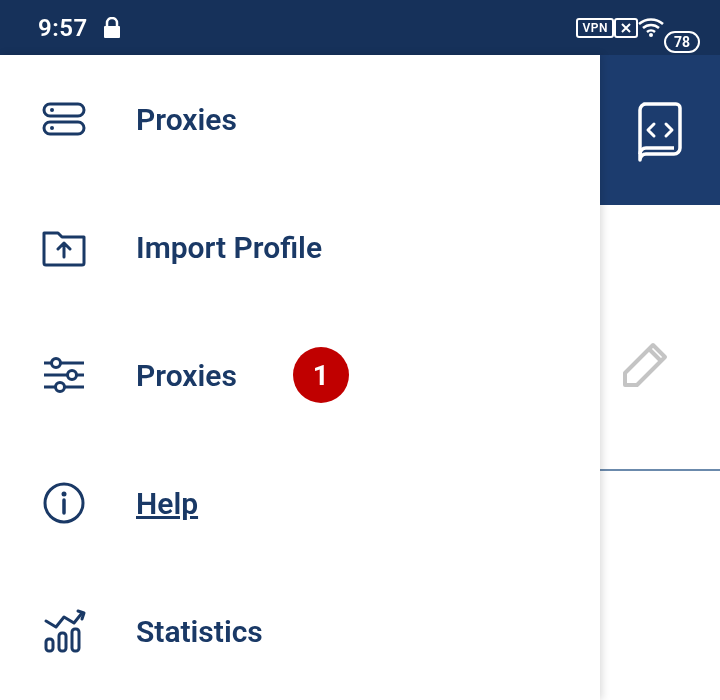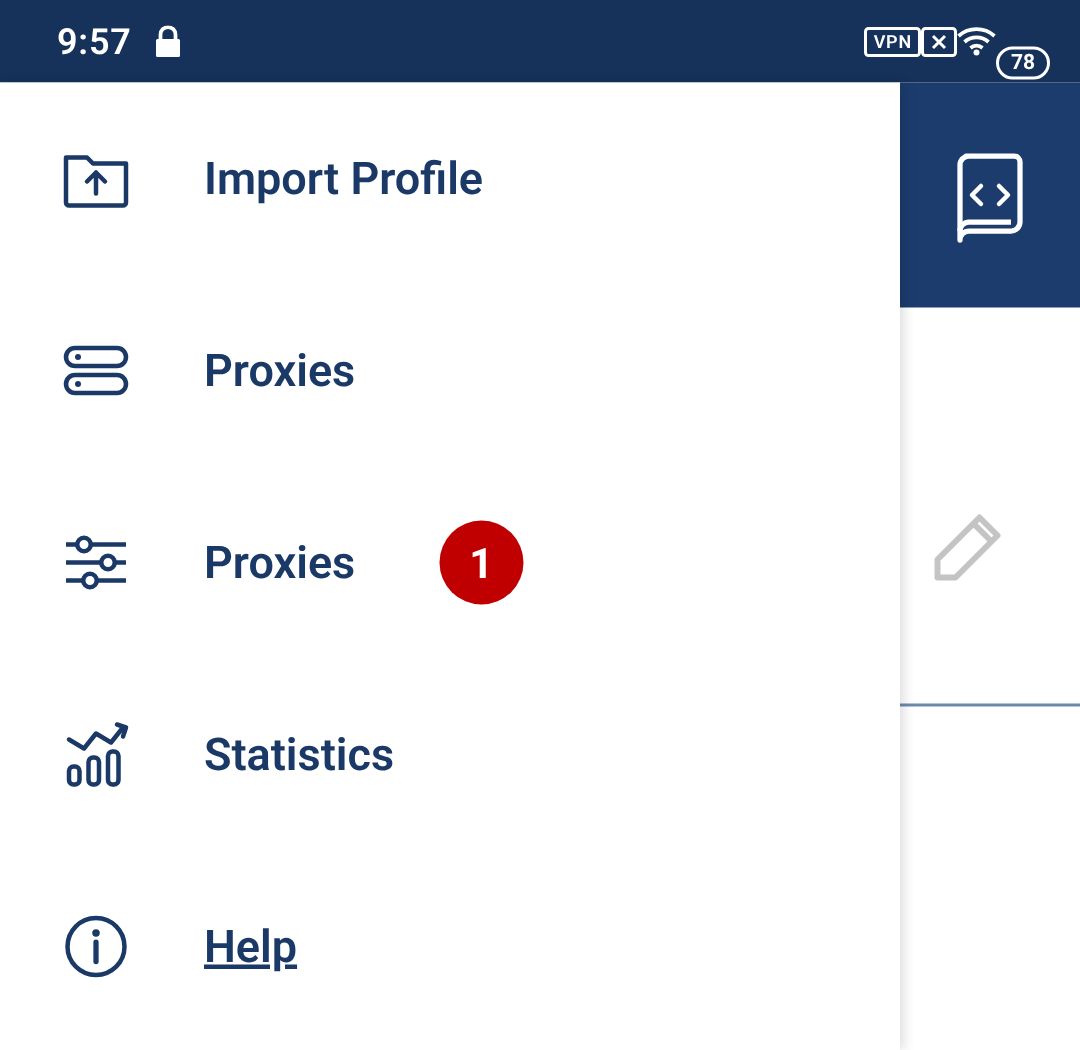--- a/index.html
+++ b/index.html
@@ -104,74 +104,74 @@
       <path d="M30 10l12 12" stroke="#c4c4c4" stroke-width="4"></path>
     </svg>
   </div>
 
   <div class="divider"></div>
 
   <div class="drawer">
 
     <div class="menu-item">
       <span class="menu-icon">
-        <svg width="44" height="40" viewBox="0 0 44 40" fill="none">
-          <path d="M2 6h14l4 4h22v26a2 2 0 0 1-2 2H4a2 2 0 0 1-2-2V6z" stroke="#1a3966" stroke-width="3" fill="none" stroke-linejoin="round"></path>
-          <path d="M22 30V16M22 16l-6 6M22 16l6 6" stroke="#1a3966" stroke-width="3" fill="none" stroke-linecap="round" stroke-linejoin="round"></path>
-        </svg>
-      </span>
-      <span class="menu-label">Import Profile</span>
-    </div>
-
-    <div class="menu-item">
-      <span class="menu-icon">
         <svg width="44" height="34" viewBox="0 0 44 34" fill="none">
           <rect x="2" y="2" width="40" height="12" rx="6" stroke="#1a3966" stroke-width="3" fill="none"></rect>
           <rect x="2" y="20" width="40" height="12" rx="6" stroke="#1a3966" stroke-width="3" fill="none"></rect>
           <circle cx="10" cy="8" r="2" fill="#1a3966"></circle>
           <circle cx="10" cy="26" r="2" fill="#1a3966"></circle>
         </svg>
       </span>
       <span class="menu-label">Proxies</span>
+    </div>
+
+    <div class="menu-item">
+      <span class="menu-icon">
+        <svg width="44" height="40" viewBox="0 0 44 40" fill="none">
+          <path d="M2 6h14l4 4h22v26a2 2 0 0 1-2 2H4a2 2 0 0 1-2-2V6z" stroke="#1a3966" stroke-width="3" fill="none" stroke-linejoin="round"></path>
+          <path d="M22 30V16M22 16l-6 6M22 16l6 6" stroke="#1a3966" stroke-width="3" fill="none" stroke-linecap="round" stroke-linejoin="round"></path>
+        </svg>
+      </span>
+      <span class="menu-label">Import Profile</span>
     </div>
 
     <div class="menu-item">
       <span class="menu-icon">
         <svg width="44" height="40" viewBox="0 0 44 40" fill="none">
           <line x1="2" y1="8" x2="42" y2="8" stroke="#1a3966" stroke-width="3"></line>
           <circle cx="14" cy="8" r="4.5" fill="#fff" stroke="#1a3966" stroke-width="3"></circle>
           <line x1="2" y1="20" x2="42" y2="20" stroke="#1a3966" stroke-width="3"></line>
           <circle cx="30" cy="20" r="4.5" fill="#fff" stroke="#1a3966" stroke-width="3"></circle>
           <line x1="2" y1="32" x2="42" y2="32" stroke="#1a3966" stroke-width="3"></line>
           <circle cx="18" cy="32" r="4.5" fill="#fff" stroke="#1a3966" stroke-width="3"></circle>
         </svg>
       </span>
       <span class="menu-label">Proxies</span>
       <span class="badge">1</span>
     </div>
 
     <div class="menu-item">
       <span class="menu-icon">
         <svg width="44" height="44" viewBox="0 0 44 44" fill="none">
+          <circle cx="22" cy="22" r="19" stroke="#1a3966" stroke-width="3" fill="none"></circle>
+          <circle cx="22" cy="13" r="2.5" fill="#1a3966"></circle>
+          <line x1="22" y1="19" x2="22" y2="32" stroke="#1a3966" stroke-width="3.5" stroke-linecap="round"></line>
+        </svg>
+      </span>
+      <span class="menu-label link">Help</span>
+    </div>
+
+    <div class="menu-item">
+      <span class="menu-icon">
+        <svg width="44" height="44" viewBox="0 0 44 44" fill="none">
           <path d="M4 12l10 6 8-10 10 6 8-10" stroke="#1a3966" stroke-width="3" fill="none" stroke-linecap="round" stroke-linejoin="round"></path>
           <path d="M36 2l6 2-2 6" stroke="#1a3966" stroke-width="3" fill="none" stroke-linecap="round" stroke-linejoin="round"></path>
           <rect x="4" y="30" width="7" height="12" rx="3" stroke="#1a3966" stroke-width="3" fill="none"></rect>
           <rect x="17" y="24" width="7" height="18" rx="3" stroke="#1a3966" stroke-width="3" fill="none"></rect>
           <rect x="30" y="20" width="7" height="22" rx="3" stroke="#1a3966" stroke-width="3" fill="none"></rect>
         </svg>
       </span>
       <span class="menu-label">Statistics</span>
     </div>
 
-    <div class="menu-item">
-      <span class="menu-icon">
-        <svg width="44" height="44" viewBox="0 0 44 44" fill="none">
-          <circle cx="22" cy="22" r="19" stroke="#1a3966" stroke-width="3" fill="none"></circle>
-          <circle cx="22" cy="13" r="2.5" fill="#1a3966"></circle>
-          <line x1="22" y1="19" x2="22" y2="32" stroke="#1a3966" stroke-width="3.5" stroke-linecap="round"></line>
-        </svg>
-      </span>
-      <span class="menu-label link">Help</span>
-    </div>
-
   </div>
 
 </div>
 
 </body></html>

